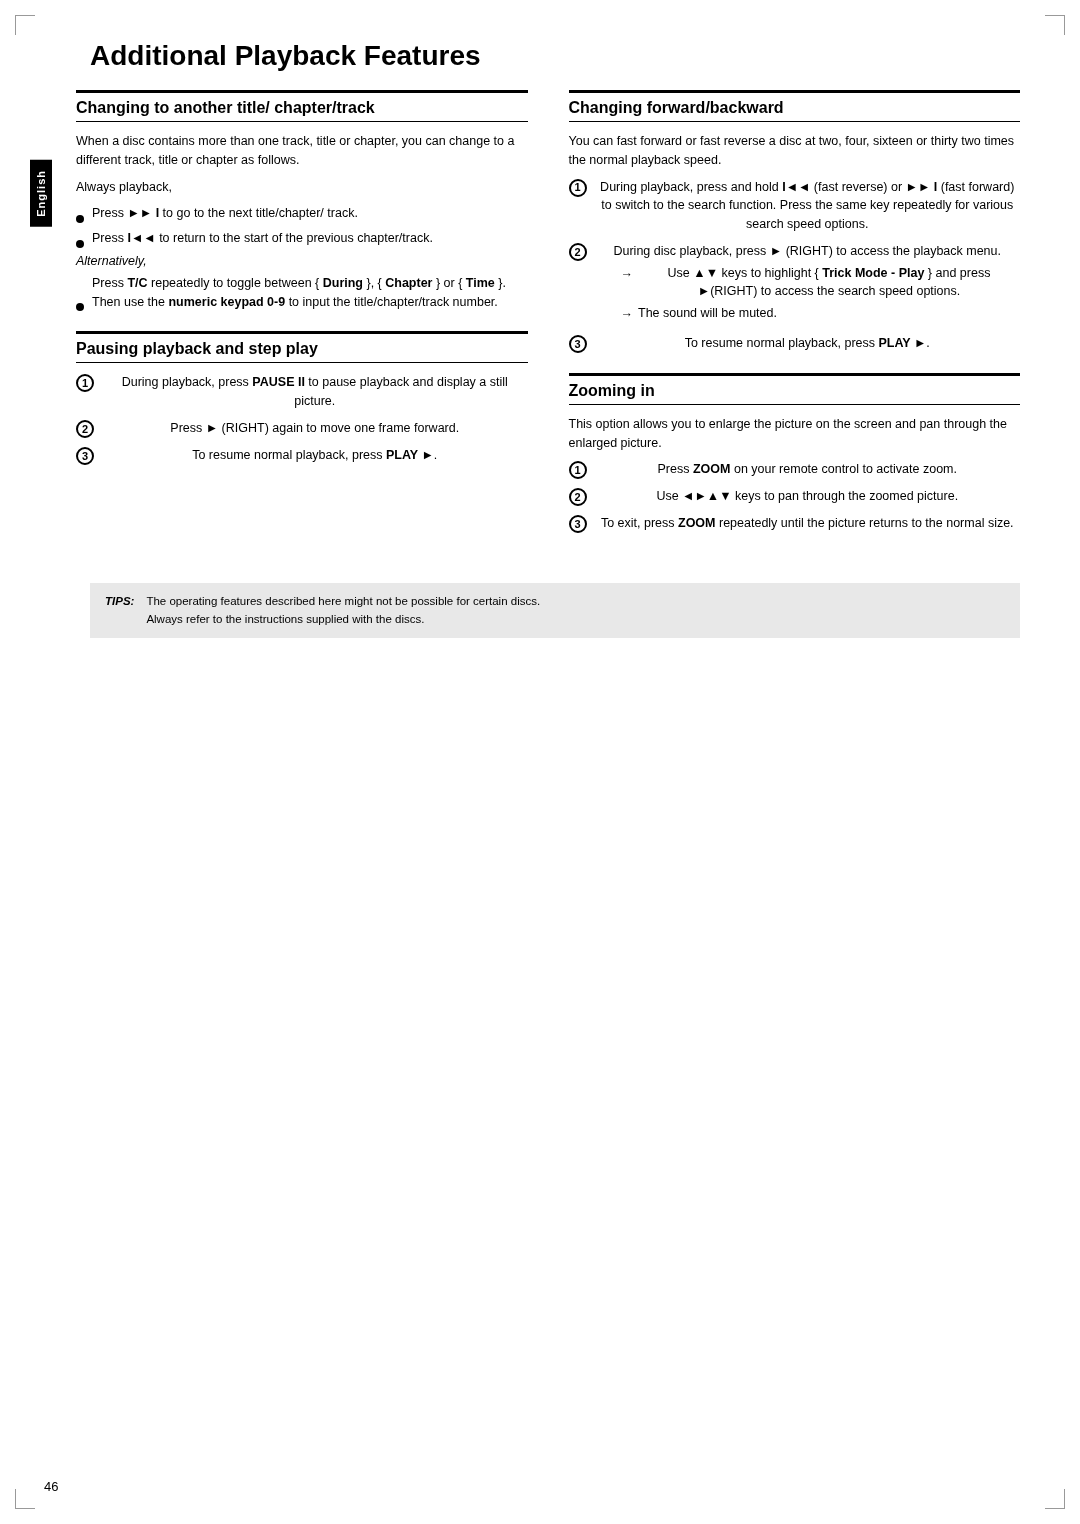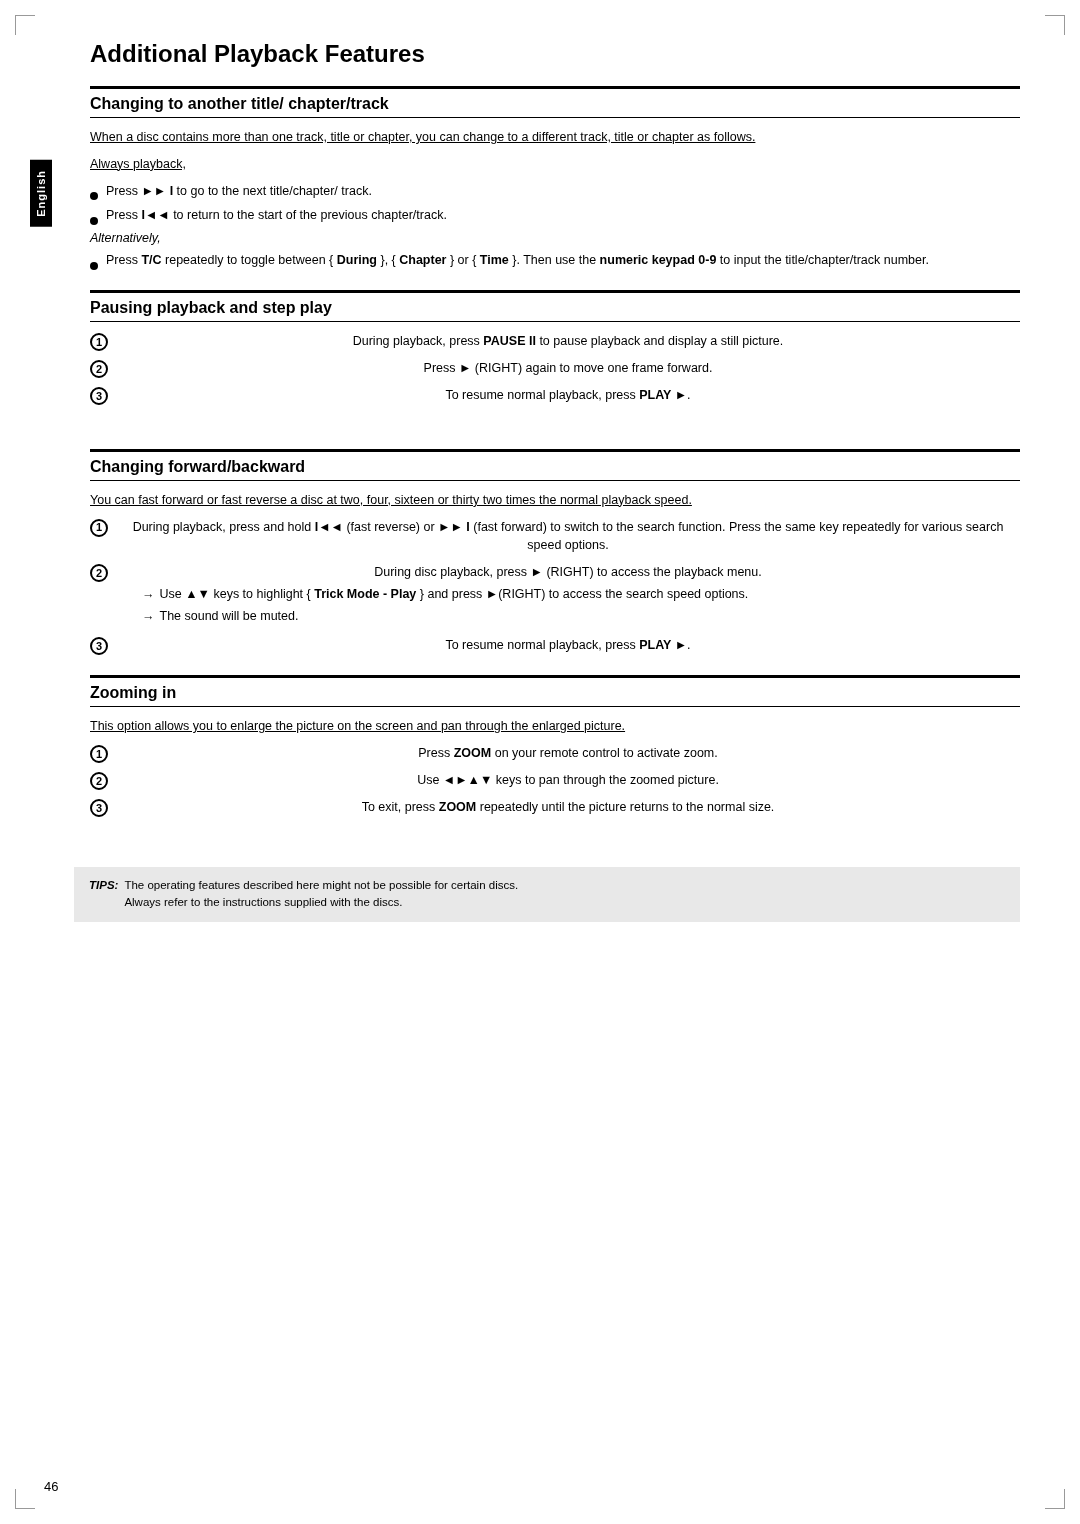--- a/index.html
+++ b/index.html
@@ -42,32 +42,31 @@
       font-size: 11px;
       font-weight: bold;
       writing-mode: vertical-rl;
       transform: rotate(180deg);
       padding: 10px 5px;
       letter-spacing: 1px;
     }
 
     
     .page-title {
-      font-size: 24px;
+      font-size: 28px;
       font-weight: bold;
       margin-bottom: 18px;
       margin-left: 30px;
     }
 
     
     .main-columns {
       display: flex;
-      gap: 24px;
-      margin-left: 30px;
-      flex-direction: column;
+      gap: 41px;
+      margin-left: 16px;
     }
     .col-left {
       flex: 1;
     }
     .col-right {
       flex: 1;
     }
 
     
     .section-header {
@@ -79,21 +78,20 @@
     .section-header h2 {
       font-size: 16px;
       font-weight: bold;
     }
 
     
     .section-body {
       font-size: 12.5px;
       line-height: 1.5;
       margin-bottom: 8px;
-      text-decoration: underline;
     }
 
     
     .bullet-list {
       list-style: none;
       padding: 0;
       margin: 6px 0;
     }
     .bullet-list li {
       display: flex;
@@ -175,26 +173,26 @@
     
     .section-block {
       margin-bottom: 20px;
     }
 
     
     .tips-box {
       background: #e8e8e8;
       padding: 10px 15px;
       margin-top: 30px;
-      margin-left: 14px;
+      margin-left: 30px;
       font-size: 11.5px;
       line-height: 1.5;
       display: flex;
       align-items: flex-start;
-      gap: 6px;
+      gap: 12px;
     }
     .tips-label {
       font-weight: bold;
       font-style: italic;
       flex-shrink: 0;
     }
 
     
     .page-number {
       position: absolute;

